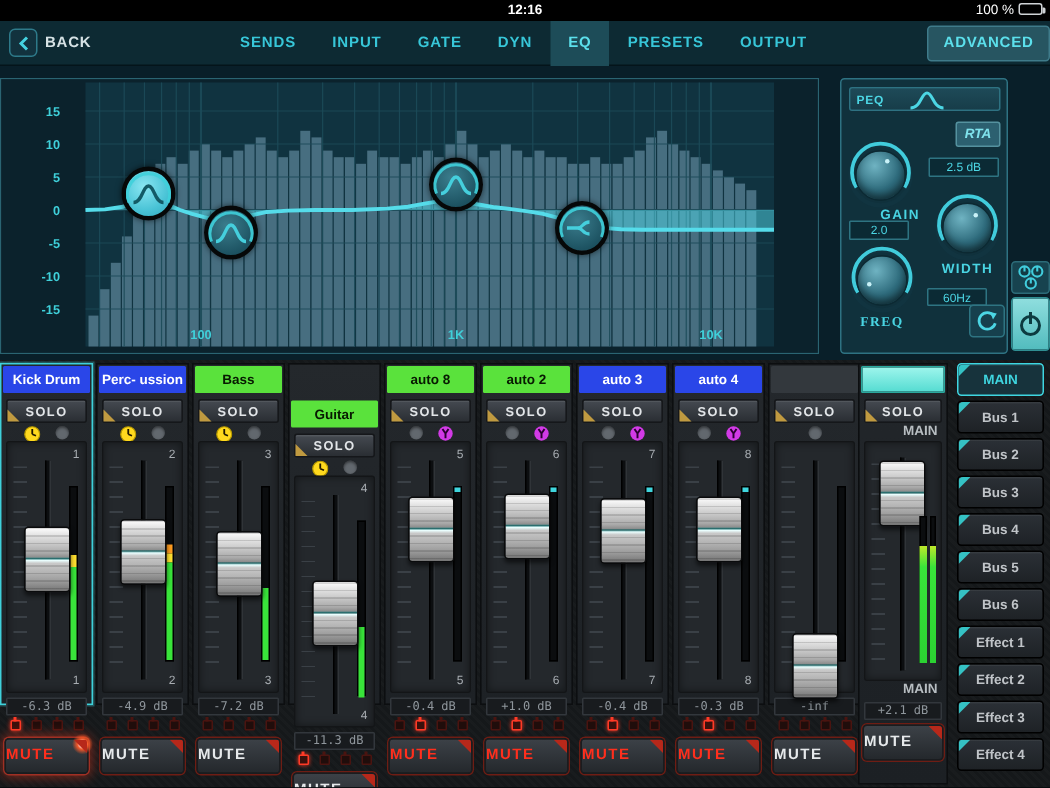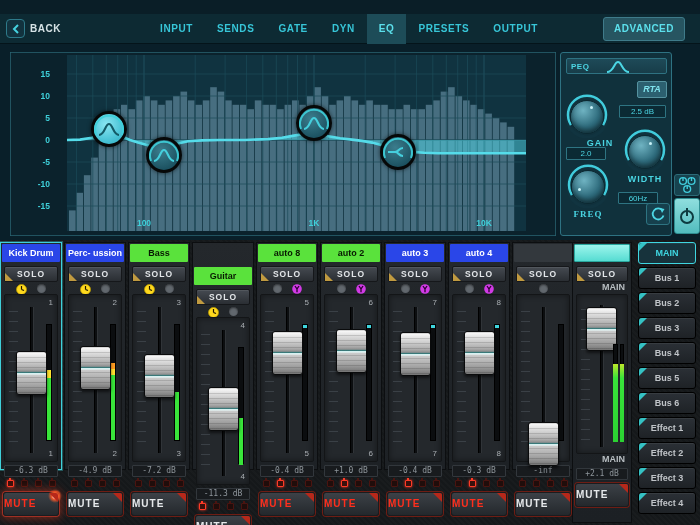--- a/index.html
+++ b/index.html
@@ -19,28 +19,28 @@
   
   .navbar{position:absolute;left:0;top:14px;width:700px;height:30px;background:#0d2a33;border-bottom:1px solid #04141a;}
   .back-group{position:absolute;left:6px;top:5px;display:flex;align-items:center;gap:5px;}
   .back-chevron{width:19px;height:19px;border:1px solid #2e7a8a;border-radius:4px;background:#12323e;
     display:flex;align-items:center;justify-content:center;}
   .back-label{color:#d6e2e5;font-size:10px;font-weight:bold;letter-spacing:.5px;}
   .nav-tabs{position:absolute;left:148px;top:0;height:30px;display:flex;}
   .nav-tab{height:30px;line-height:30px;padding:0 12px;font-size:10px;font-weight:bold;letter-spacing:.6px;
     color:#37c6d8;cursor:default;}
   .nav-tab.active{background:#1d4c58;color:#5ce0ec;}
-  .advanced-btn{position:absolute;right:15px;top:3px;height:24px;padding:0 10px;line-height:22px;
+  .advanced-btn{position:absolute;right:0;top:3px;height:24px;padding:0 10px;line-height:22px;
     background:#275561;border:1px solid #3f7b8a;border-radius:3px;color:#5ce0ec;font-size:10px;font-weight:bold;letter-spacing:.5px;}
 
   
   .top-zone{position:absolute;left:0;top:44px;width:700px;height:196px;background:#091f29;}
 
   
-  .graph{position:absolute;left:10px;top:52px;width:546px;height:184px;}
+  .graph{position:absolute;left:0;top:52px;width:546px;height:184px;}
   .graph svg{position:absolute;left:0;top:0;}
   .eq-handle{position:absolute;width:36px;height:36px;border-radius:50%;border:3px solid #060808;
     background:radial-gradient(circle at 40% 35%, #3b7d8d, #1d5362 70%, #154450);
     box-shadow:0 0 4px rgba(0,0,0,.6);}
   .eq-handle.selected{background:radial-gradient(circle at 40% 35%, #8ae6f2, #49c3d6 60%, #2ea8bc);}
   .eq-handle svg{position:absolute;left:-3px;top:-3px;}
 
   
   .eq-panel{position:absolute;left:560px;top:52px;width:112px;height:184px;background:#10313c;
     border:1px solid #2e7282;border-radius:3px;}
@@ -134,33 +134,40 @@
     text-align:center;line-height:20px;box-shadow:inset 0 1px 0 rgba(255,255,255,.06);}
   .side-btn::before{content:"";position:absolute;left:0;top:0;width:0;height:0;
     border-top:8px solid #35c2c4;border-right:8px solid transparent;border-radius:3px 0 0 0;}
   .side-btn.active{color:#3fd6e0;border-color:#3fd6e0;background:#17333c;}
 </style>
 </head>
 <body>
 
 <div class="app">
 
+  <div class="statusbar">
+    <div class="time">12:16</div>
+    <div class="batt-group">
+      <span class="batt-label">100 %</span>
+      <span class="batt"><span class="fill"></span><span class="nub"></span></span>
+    </div>
+  </div>
 
   <div class="navbar">
     <div class="back-group">
       <span class="back-chevron">
         <svg width="12" height="12" viewBox="0 0 12 12">
             <polyline points="8,2 4,6 8,10" fill="none" stroke="#45d2e0" stroke-width="2"></polyline>
           </svg>
       </span>
       <span class="back-label">BACK</span>
     </div>
     <div class="nav-tabs">
+        <div class="nav-tab">SENDS</div>
         <div class="nav-tab">INPUT</div>
-        <div class="nav-tab">SENDS</div>
         <div class="nav-tab">GATE</div>
         <div class="nav-tab">DYN</div>
         <div class="nav-tab active">EQ</div>
         <div class="nav-tab">PRESETS</div>
         <div class="nav-tab">OUTPUT</div>
       </div>
     <div class="advanced-btn">ADVANCED</div>
   </div>
 
   <div class="top-zone"></div>

